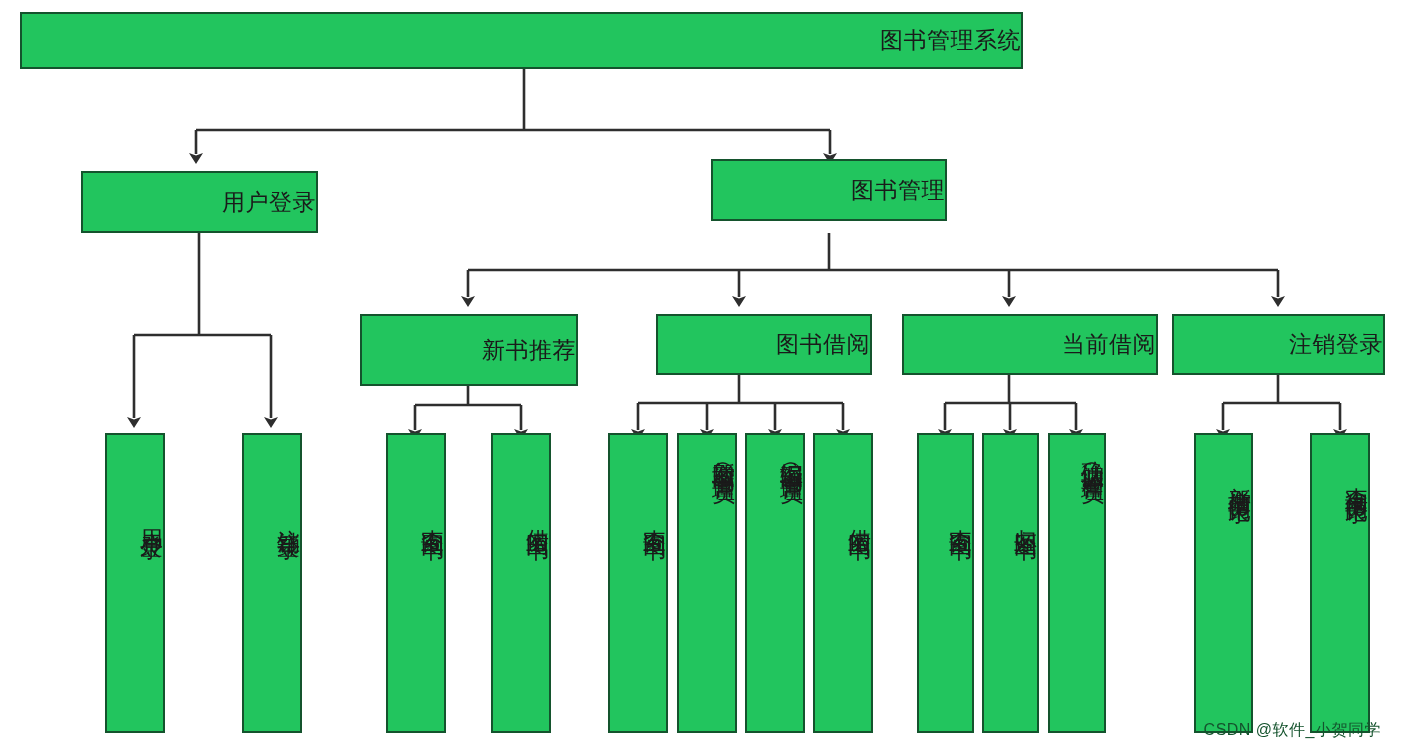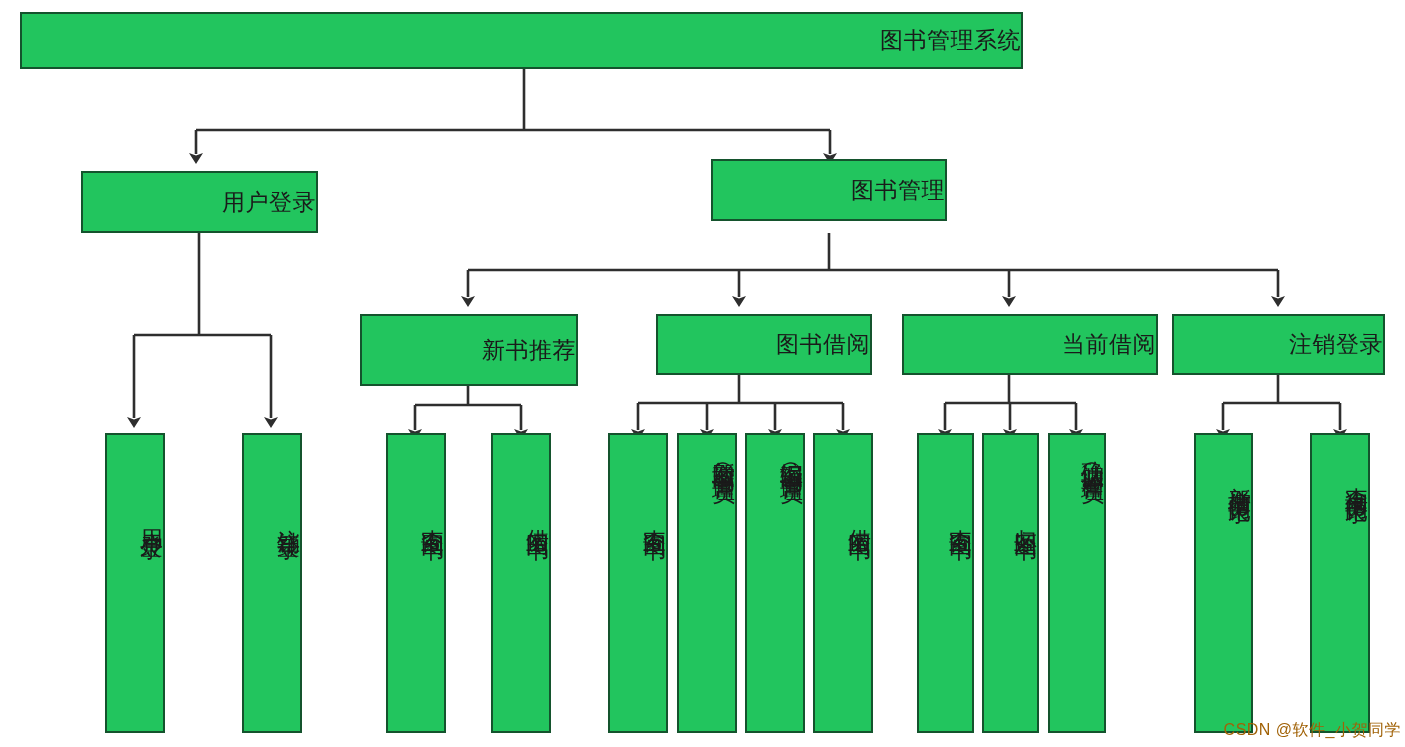--- a/index.html
+++ b/index.html
@@ -52,24 +52,24 @@
   .node.vertical .node-label {
     writing-mode: vertical-rl;
     text-orientation: upright;
     font-size: 23px;
     line-height: 1.02;
     letter-spacing: 3px;
     white-space: nowrap;
   }
   .watermark {
     position: absolute;
-    right: 4px;
+    right: 24px;
     bottom: 6px;
     font-size: 16px;
-    color: #a16207;
+    color: #14532d;
     letter-spacing: 0.5px;
     white-space: nowrap;
     z-index: 3;
   }
 </style>
 </head>
 <body>
 
 <div id="canvas">
 

